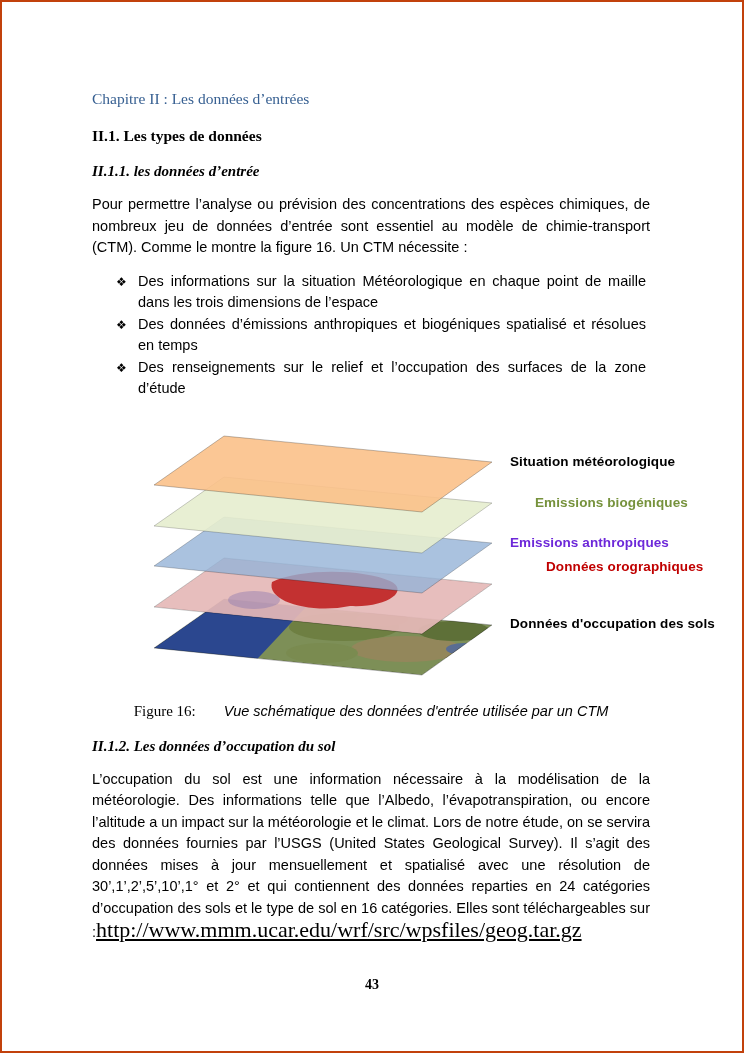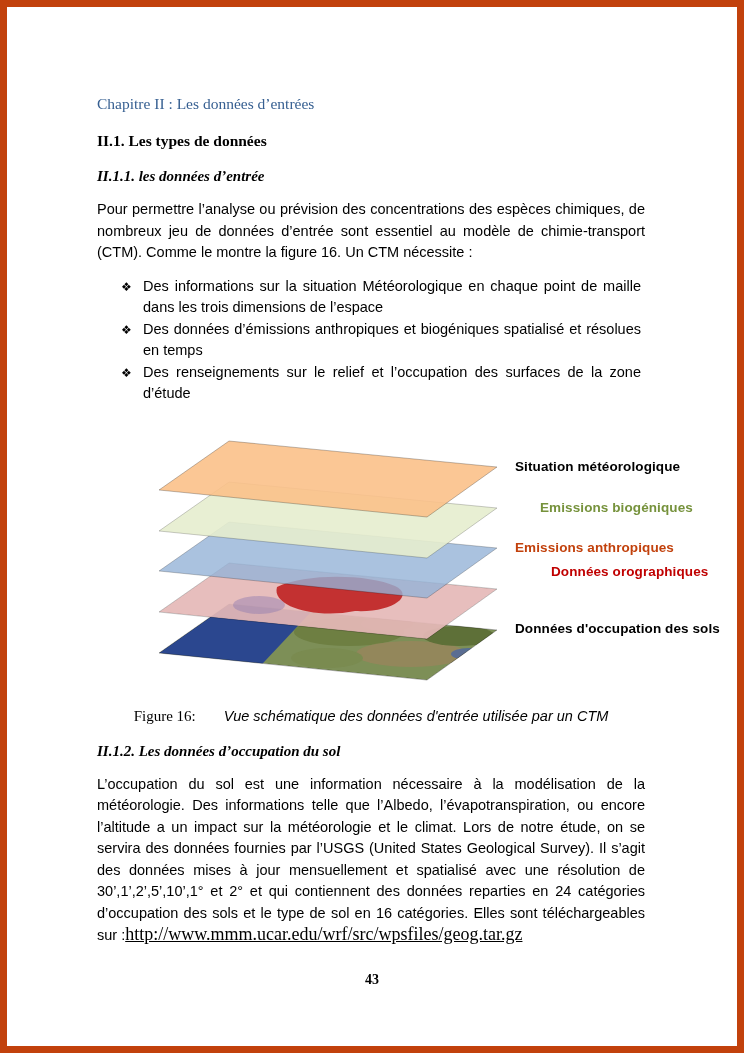--- a/index.html
+++ b/index.html
@@ -3,21 +3,21 @@
 <meta charset="utf-8">
 <style>
   * { margin:0; padding:0; box-sizing:border-box; }
   html,body { background:#ffffff; }
   body { font-family:"Liberation Sans", sans-serif; color:#000; }
 
   .page {
     position:relative;
     width:744px; height:1053px;
     background:#ffffff;
-    border:7px solid #c2410c;
+    border:2px solid #c2410c;
     overflow:hidden;
   }
   .content { padding:88px 92px 0 90px; }
 
   .chapter-title {
     font-family:"Liberation Serif", serif;
     font-size:15.5px; font-weight:normal;
     margin-bottom:19px;
   }
   .section-title {
@@ -55,21 +55,21 @@
   .fig-label.l4 { top:182px;text-align:right; }
 
   .caption { text-align:center; margin-top:19px; font-size:14.5px; }
   .caption .cap-label { font-family:"Liberation Serif", serif; font-size:15px; margin-right:28px; }
   .caption .cap-text { font-style:italic; }
 
   .subsection-2 { margin-top:18px; }
 
   .doc-link {
     font-family:"Liberation Serif", serif;
-    font-size:18px; color:#000;
+    font-size:22px; color:#000;
     text-decoration:underline;
   }
 
   .page-num {
     position:absolute; bottom:58px; left:0;
     width:100%; text-align:center;
     font-family:"Liberation Serif", serif;
     font-weight:bold; font-size:14px;
   }
 </style>
@@ -141,21 +141,21 @@
           <path d="M70,2 L338,28 L268,78 L0,51 Z" fill-opacity="0.9" stroke="rgba(0,0,0,0.2)" fill="#E6EDCE"></path>
         </g>
 
         <g transform="translate(0,0)">
           <path d="M70,2 L338,28 L268,78 L0,51 Z" fill-opacity="0.9" stroke="rgba(0,0,0,0.25)" fill="#FBC18A"></path>
         </g>
       </svg>
 
       <div class="fig-label l0" style="color: #000000;">Situation météorologique</div>
       <div class="fig-label l1" style="color: rgb(118, 146, 60); padding-left: 25px;">Emissions biogéniques</div>
-      <div class="fig-label l2" style="color: #c2410c;">Emissions anthropiques</div>
+      <div class="fig-label l2" style="color: #6d28d9;">Emissions anthropiques</div>
       <div class="fig-label l3" style="color: rgb(192, 0, 0);">Données orographiques</div>
       <div class="fig-label l4" style="color: rgb(0, 0, 0);">Données d'occupation des sols</div>
     </div>
 
     <div class="caption">
       <span class="cap-label">Figure 16:</span><span class="cap-text">Vue schématique des données d'entrée utilisée par un CTM</span>
     </div>
 
     <h3 class="subsection-title subsection-2">II.1.2. Les données d’occupation du sol</h3>
 

